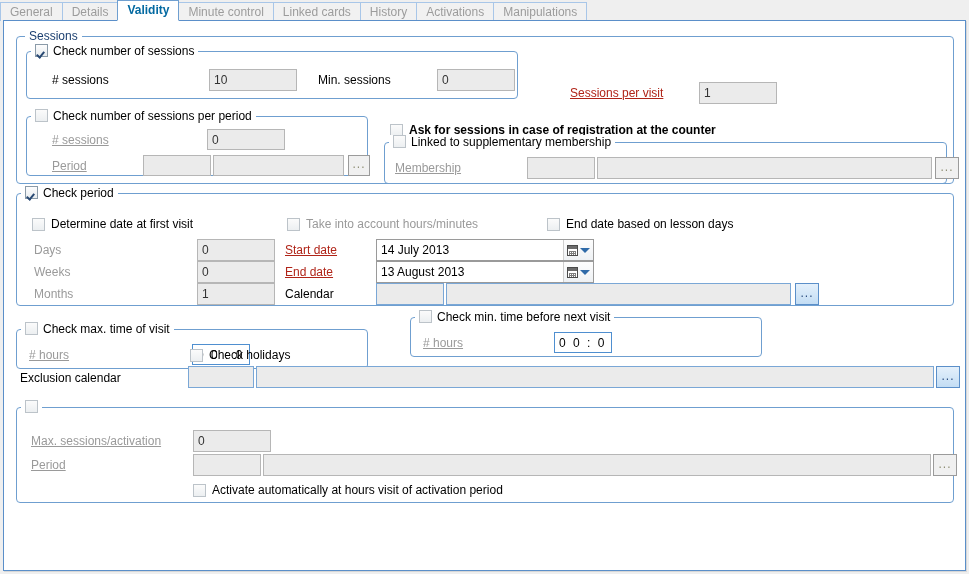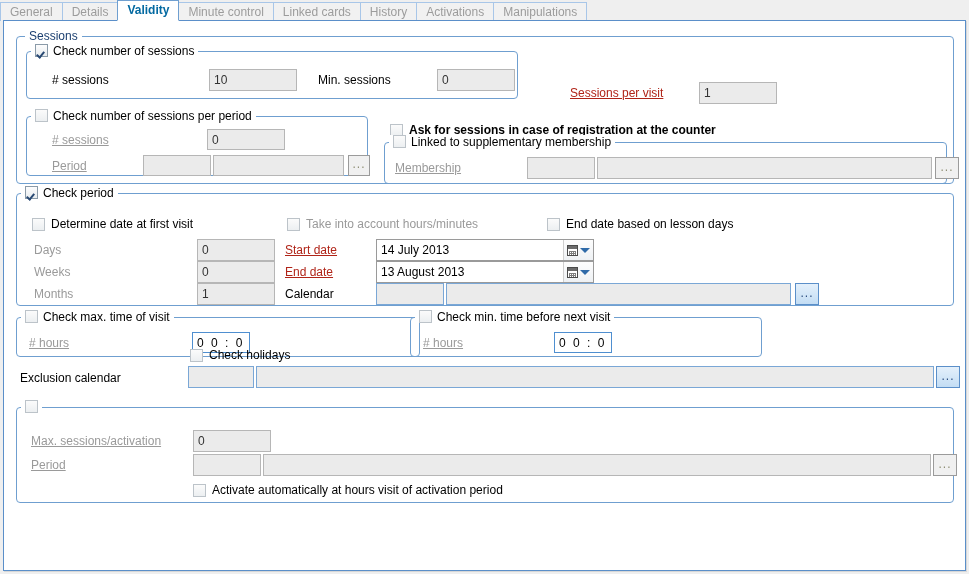--- a/index.html
+++ b/index.html
@@ -359,21 +359,21 @@
       </div>
 
       <span class="lbl blk" style="left:268px; top:93px;">Calendar</span>
       <div class="fld blueborder" style="left:359px; top:89px; width:68px; height:22px;"></div>
       <div class="fld blueborder" style="left:429px; top:89px; width:345px; height:22px;"></div>
       <div class="ebtn on" style="left:778px; top:89px; width:24px; height:22px;">
           <span class="dots">...</span>
         </div>
     </div>
 
-    <div class="group" style="left:12px; top:296px; width:404px; height:40px;">
+    <div class="group" style="left:12px; top:308px; width:352px; height:40px;">
       <div class="legend cb">
         <span class="cbox disabled"></span>
         <span class="legend-text">Check max. time of visit</span>
       </div>
       <span class="lbl dimu" style="left:12px; top:18px;"># hours</span>
       <div class="fld time" style="left:175px; top:14px; width:58px; height:21px;">0 0 : 0 0</div>
     </div>
 
     <div class="group" style="left:370px; top:296px; width:352px; height:40px;margin-left:36px;">
       <div class="legend cb">

